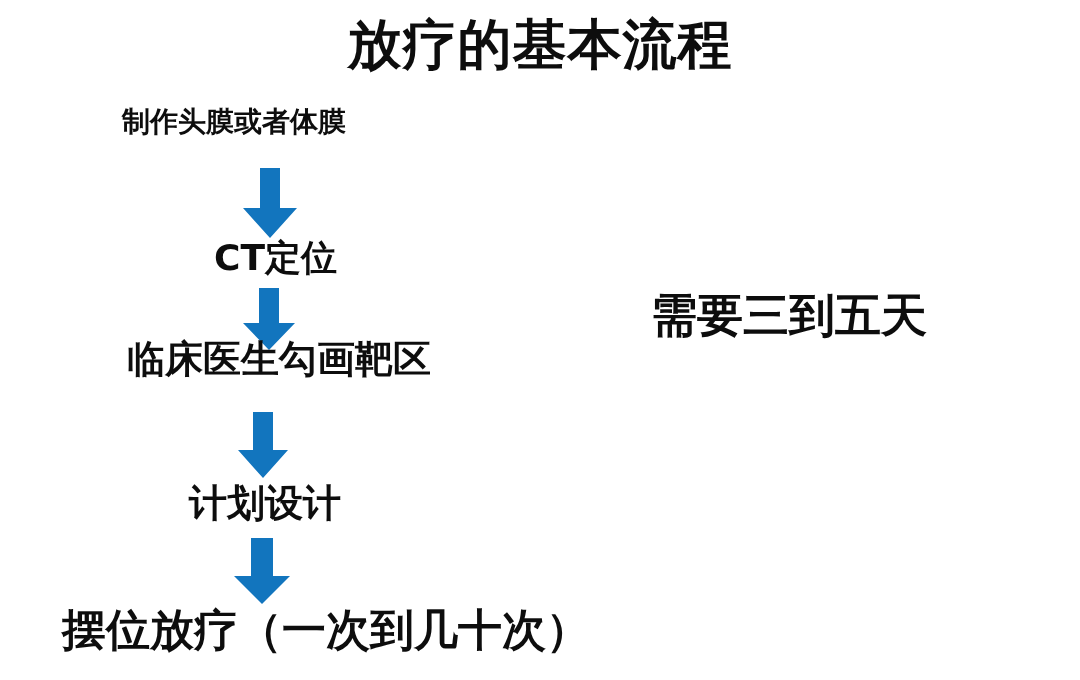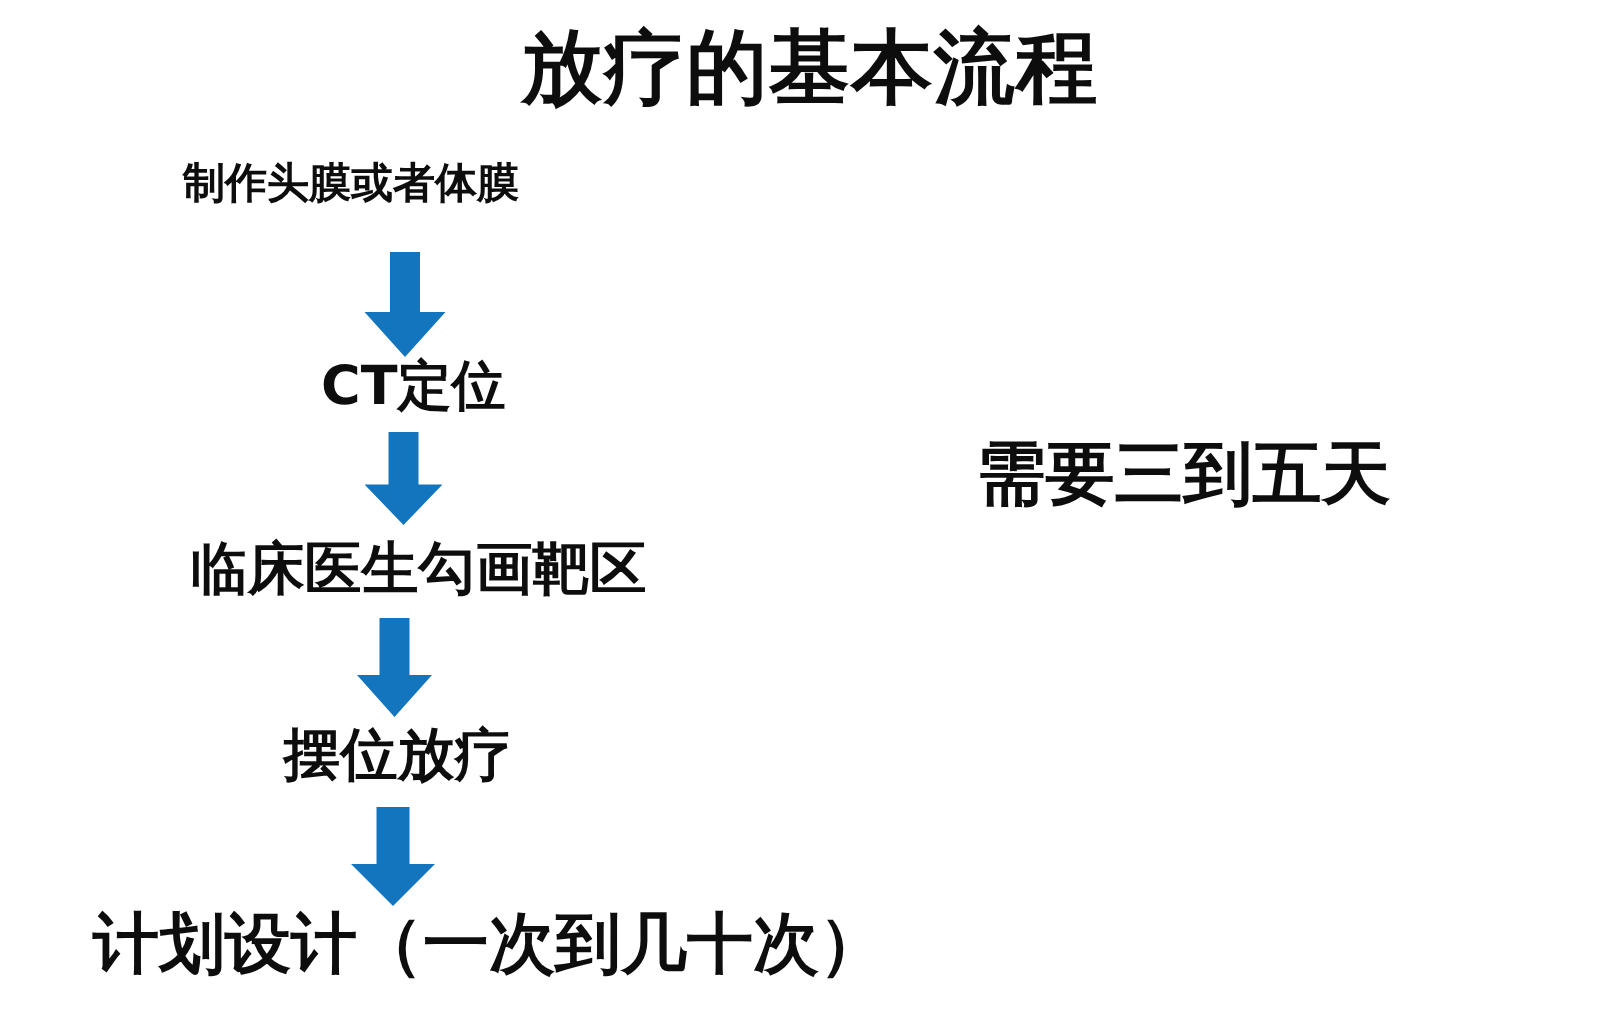--- a/index.html
+++ b/index.html
@@ -38,21 +38,21 @@
     top: 108px;
     font-size: 28px;
   }
   #step2 {
     left: 214px;
     top: 240px;
     font-size: 36px;
   }
   #step3 {
     left: 127px;
-    top: 360px;
+    top: 340px;
     font-size: 38px;
   }
   #step4 {
     left: 189px;
     top: 484px;
     font-size: 38px;
   }
   #step5 {
     left: 62px;
     top: 608px;
@@ -91,23 +91,23 @@
   <svg class="arrow" id="arrow2" viewBox="0 0 52 62" preserveAspectRatio="none">
     <polygon points="16,0 36,0 36,35 52,35 26,62 0,35 16,35" fill="#1275be"></polygon>
   </svg>
 
   <div class="txt" id="step3">临床医生勾画靶区</div>
 
   <svg class="arrow" id="arrow3" viewBox="0 0 50 66" preserveAspectRatio="none">
     <polygon points="15,0 35,0 35,38 50,38 25,66 0,38 15,38" fill="#1275be"></polygon>
   </svg>
 
-  <div class="txt" id="step4">摆位放疗</div>
+  <div class="txt" id="step4">计划设计</div>
 
   <svg class="arrow" id="arrow4" viewBox="0 0 56 66" preserveAspectRatio="none">
     <polygon points="17,0 39,0 39,38 56,38 28,66 0,38 17,38" fill="#1275be"></polygon>
   </svg>
 
-  <div class="txt" id="step5">计划设计（一次到几十次）</div>
+  <div class="txt" id="step5">摆位放疗（一次到几十次）</div>
 
   <div class="txt" id="note">需要三到五天</div>
 
 </div>
 
 </body></html>

